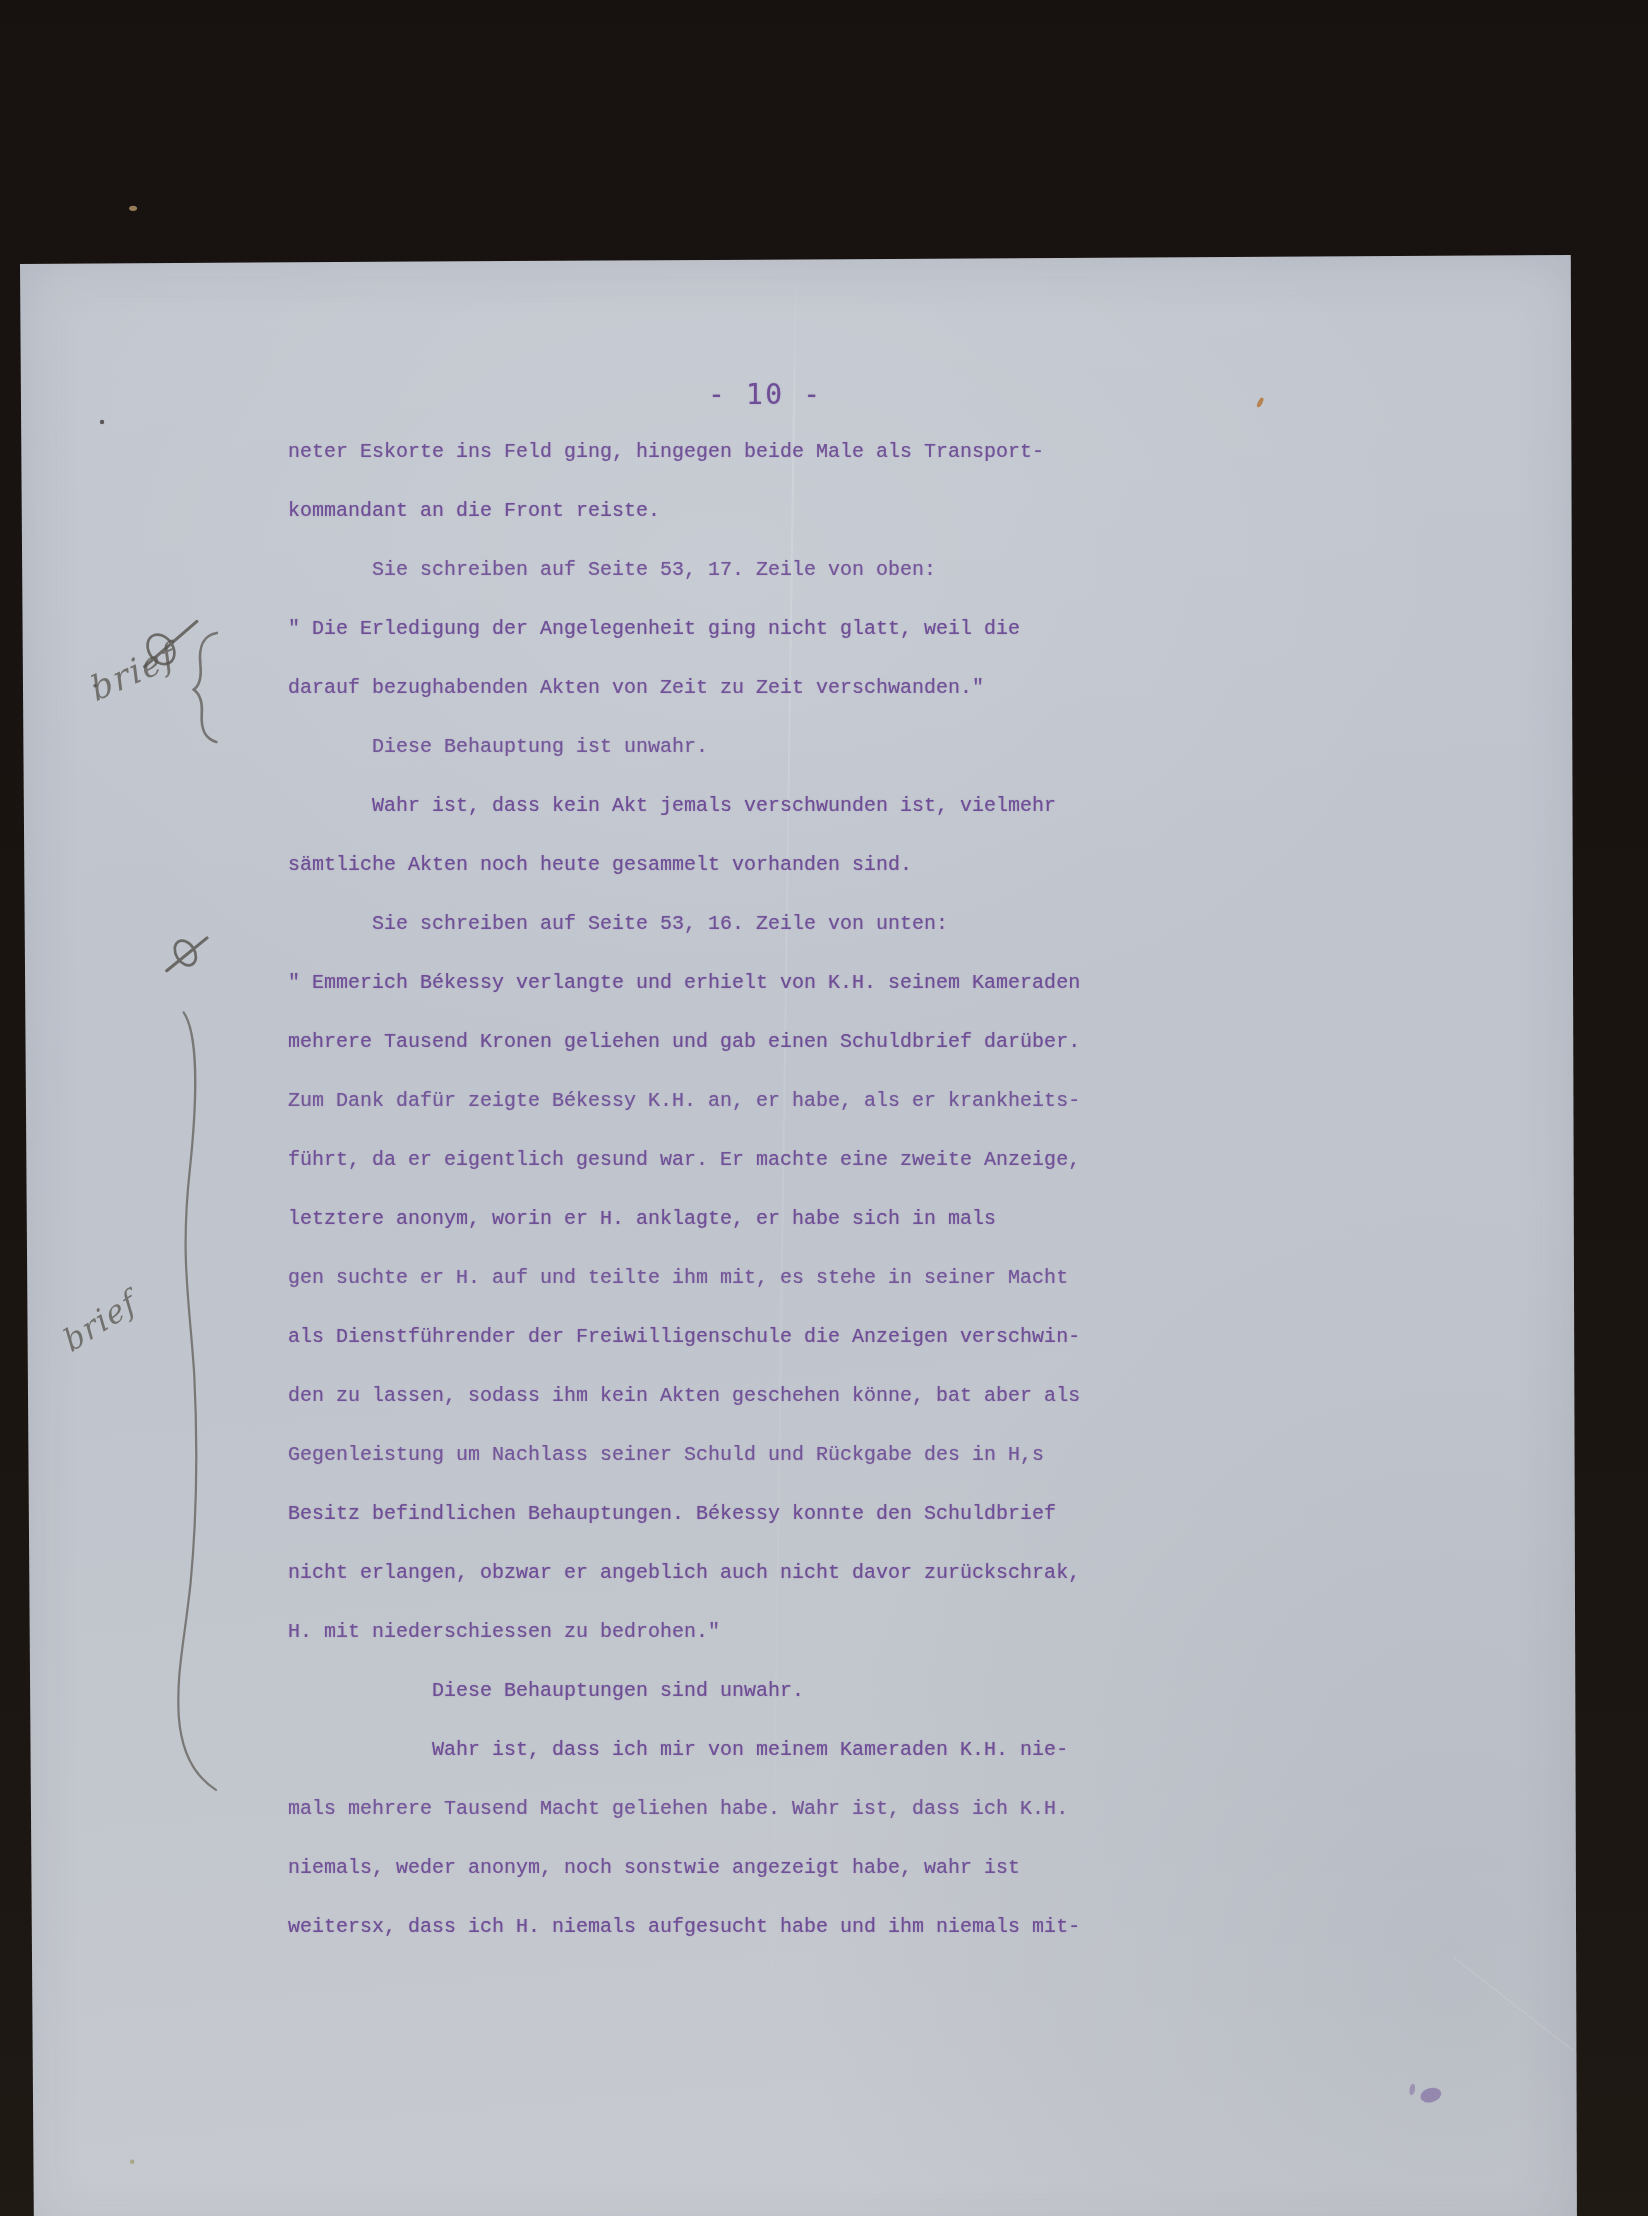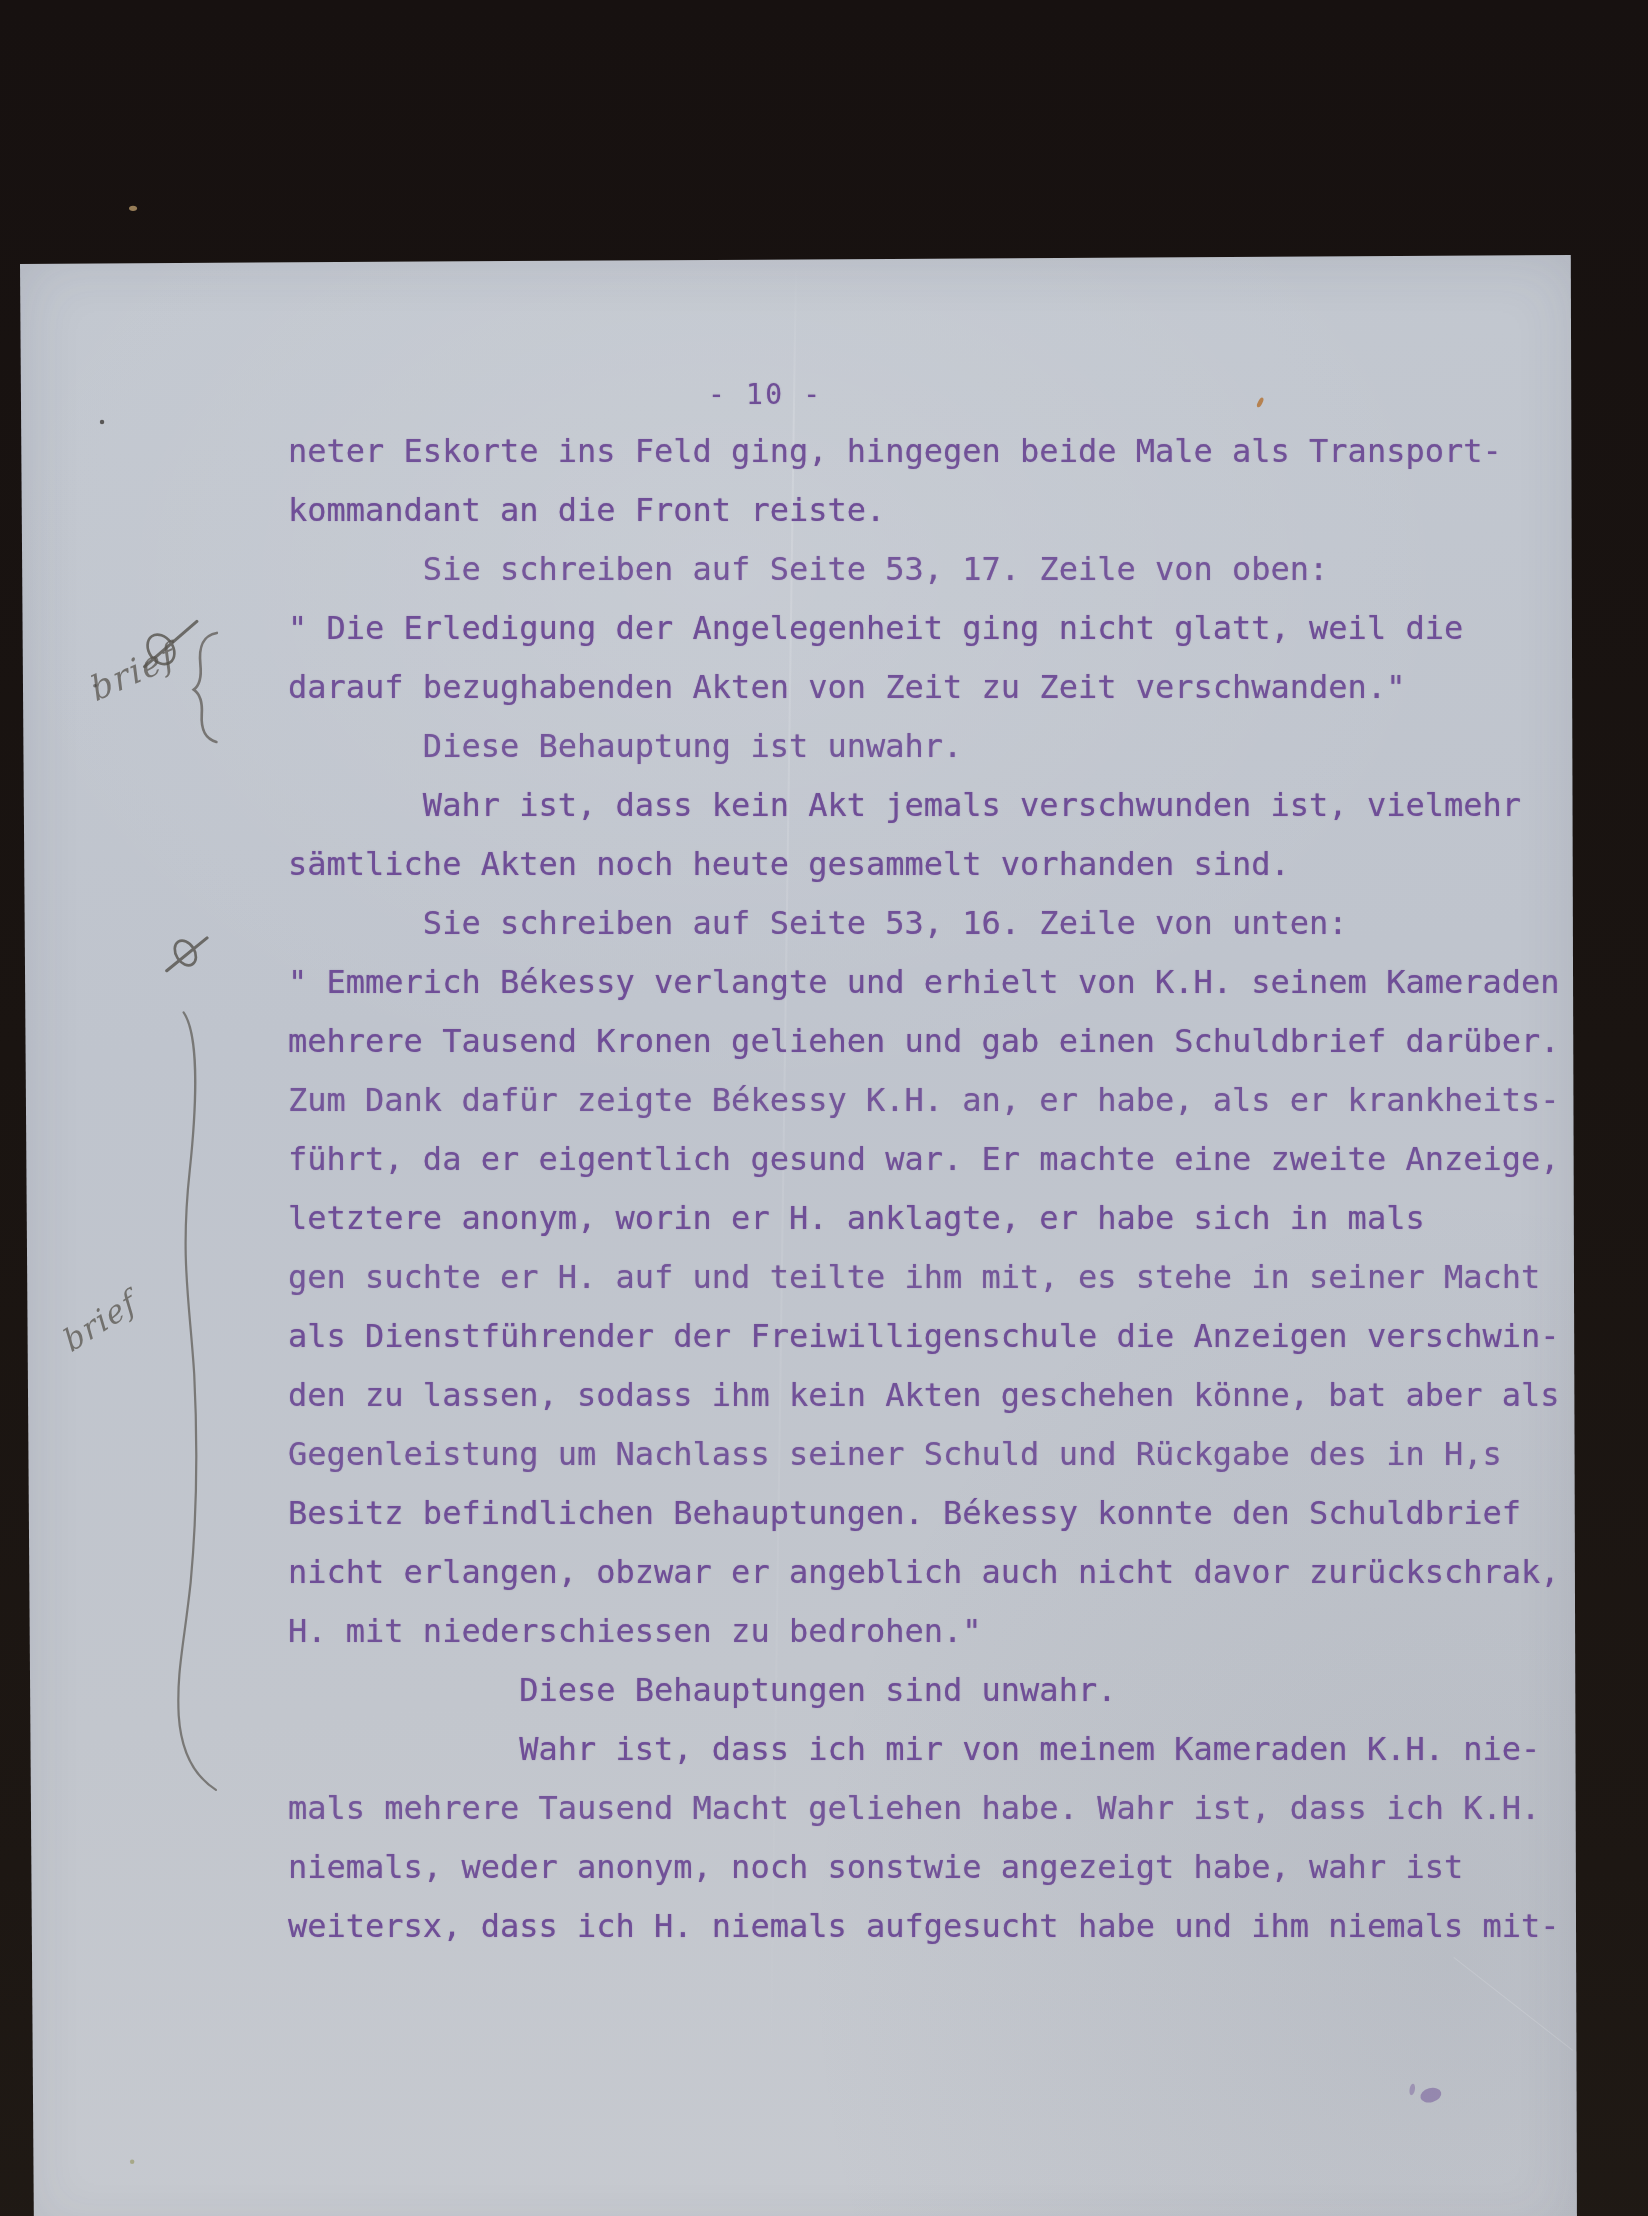--- a/index.html
+++ b/index.html
@@ -36,23 +36,24 @@
     font-size:28px;letter-spacing:2.2px;line-height:28px;
     color:#6f4e97;
     text-shadow:0 0 1.3px rgba(104,70,140,.5);
     margin-top:36px;
   }
   .typed{
     position:absolute;left:288px;top:422px;width:1285px;
   }
   .typed .line{
     white-space:pre;
-    font-size:32px;line-height:59px;height:59px;
+    font-size:20px;line-height:59px;height:59px;
     color:#6f4e97;
     text-shadow:0 0 1.3px rgba(104,70,140,.45), 0 0.4px 0 rgba(104,70,140,.22);
+    font-family:Liberation Mono, monospace;
   }
   .typed .line:nth-child(3n){opacity:.93;}
   .typed .line:nth-child(4n+1){opacity:.97;}
   .hand{
     position:absolute;
     font-family:"DejaVu Serif", serif;font-style:italic;
     color:#5d5a54;opacity:.78;
     transform-origin:left center;
   }
   .hand-1{left:92px;top:670px;font-size:34px;letter-spacing:1.8px;transform:rotate(-24deg) skewX(-6deg);}

